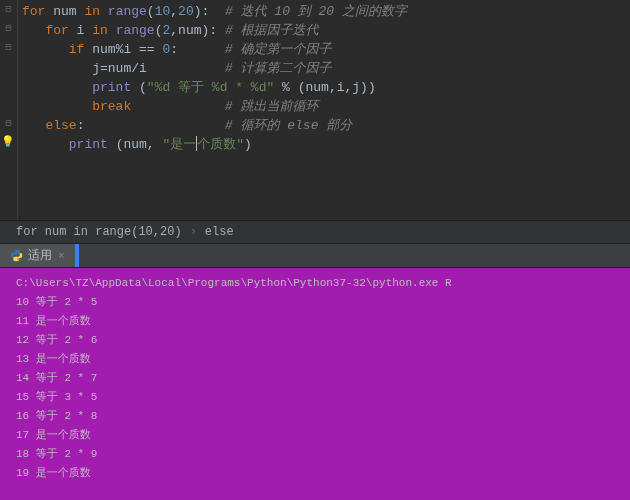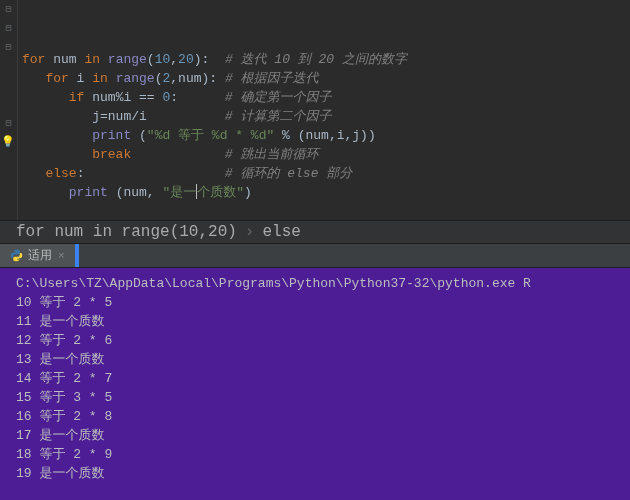--- a/index.html
+++ b/index.html
@@ -40,21 +40,20 @@
     width: 15px;
     text-align: center;
     font-size: 11px;
   }
   .bulb { color: #f0a500; }
   .code {
     position: absolute;
     left: 22px; top: 2px; right: 4px;
     line-height: 19px;
     white-space: pre;
-    margin-top: 48px;
   }
   .kw  { color: #cc7832; }
   .fn  { color: #8888c6; }
   .op  { color: #a9b7c6; }
   .plain { color: #a9b7c6; }
   .num { color: #6897bb; }
   .str { color: #6a8759; }
   .cmt { color: #808080; font-style: italic; }
   .caret {
     border-left: 1px solid #bbb;
@@ -66,21 +65,21 @@
 
   .breadcrumb {
     height: 24px;
     background: #313335;
     border-top: 1px solid #1e1e1e;
     border-bottom: 1px solid #1e1e1e;
     display: flex;
     align-items: center;
     padding-left: 16px;
     color: #aaa;
-    font-size: 16px;
+    font-size: 12px;
   }
   .bc-sep { margin: 0 8px; color: #666; }
 
   .tabbar {
     height: 24px;
     background: #3c3f41;
     border-bottom: 1px solid #1e1e1e;
     display: flex;
     align-items: stretch;
   }
@@ -93,23 +92,23 @@
     font-size: 12px;
     border-right: 4px solid #3b82f6;
     cursor: pointer;
   }
   .tab .pyicon {
     width: 13px; height: 13px; margin-right: 5px;
     display: flex; align-items: center; justify-content: center;
   }
   .tab .close { margin-left: 6px; color: #888; font-size: 11px; }
   .console {
-    background: #4c1d95;
+    background: #a21caf;
     color: #bbbdbf;
-    font-size: 13px;
+    font-size: 11px;
     line-height: 19px;
     padding: 6px 4px 6px 16px;
     font-family: "Consolas","SimSun","Courier New",monospace;
     white-space: pre;
     height: calc(500px - 220px - 24px - 24px);
     overflow: hidden;
   }
 </style>
 </head>
 <body>

